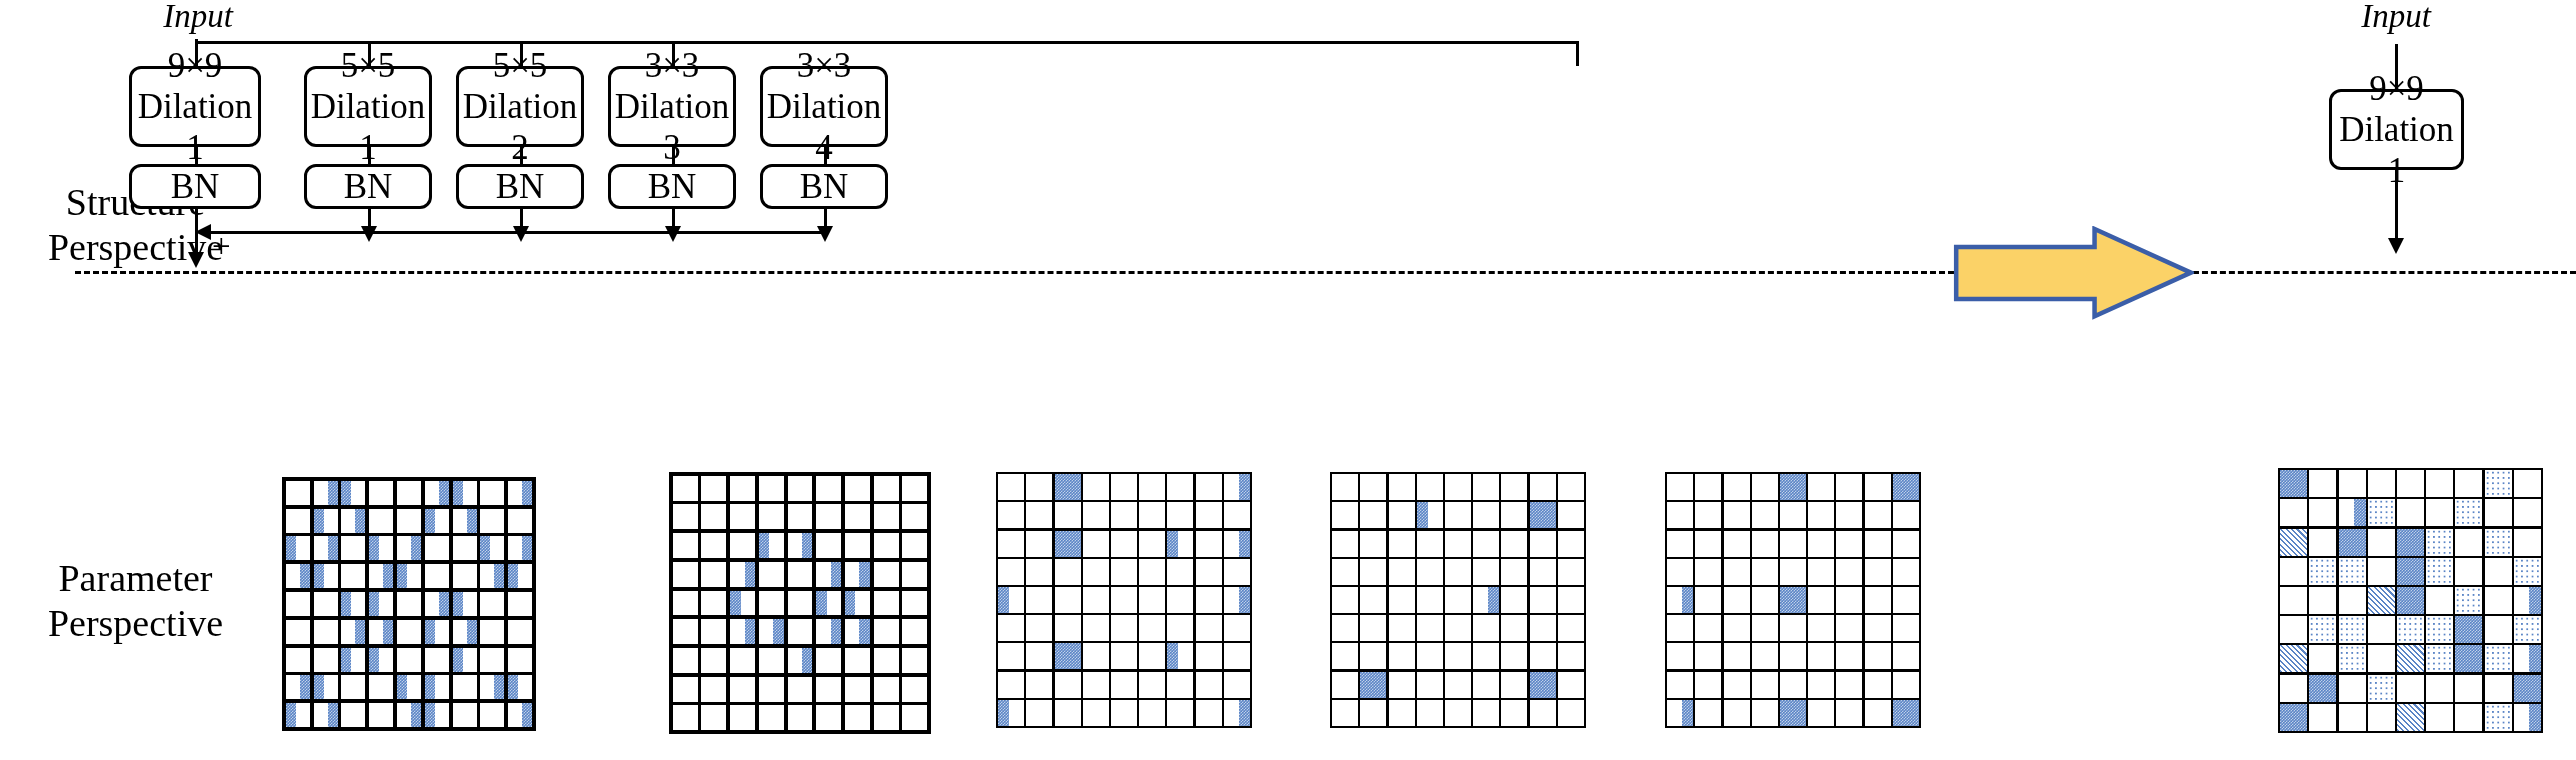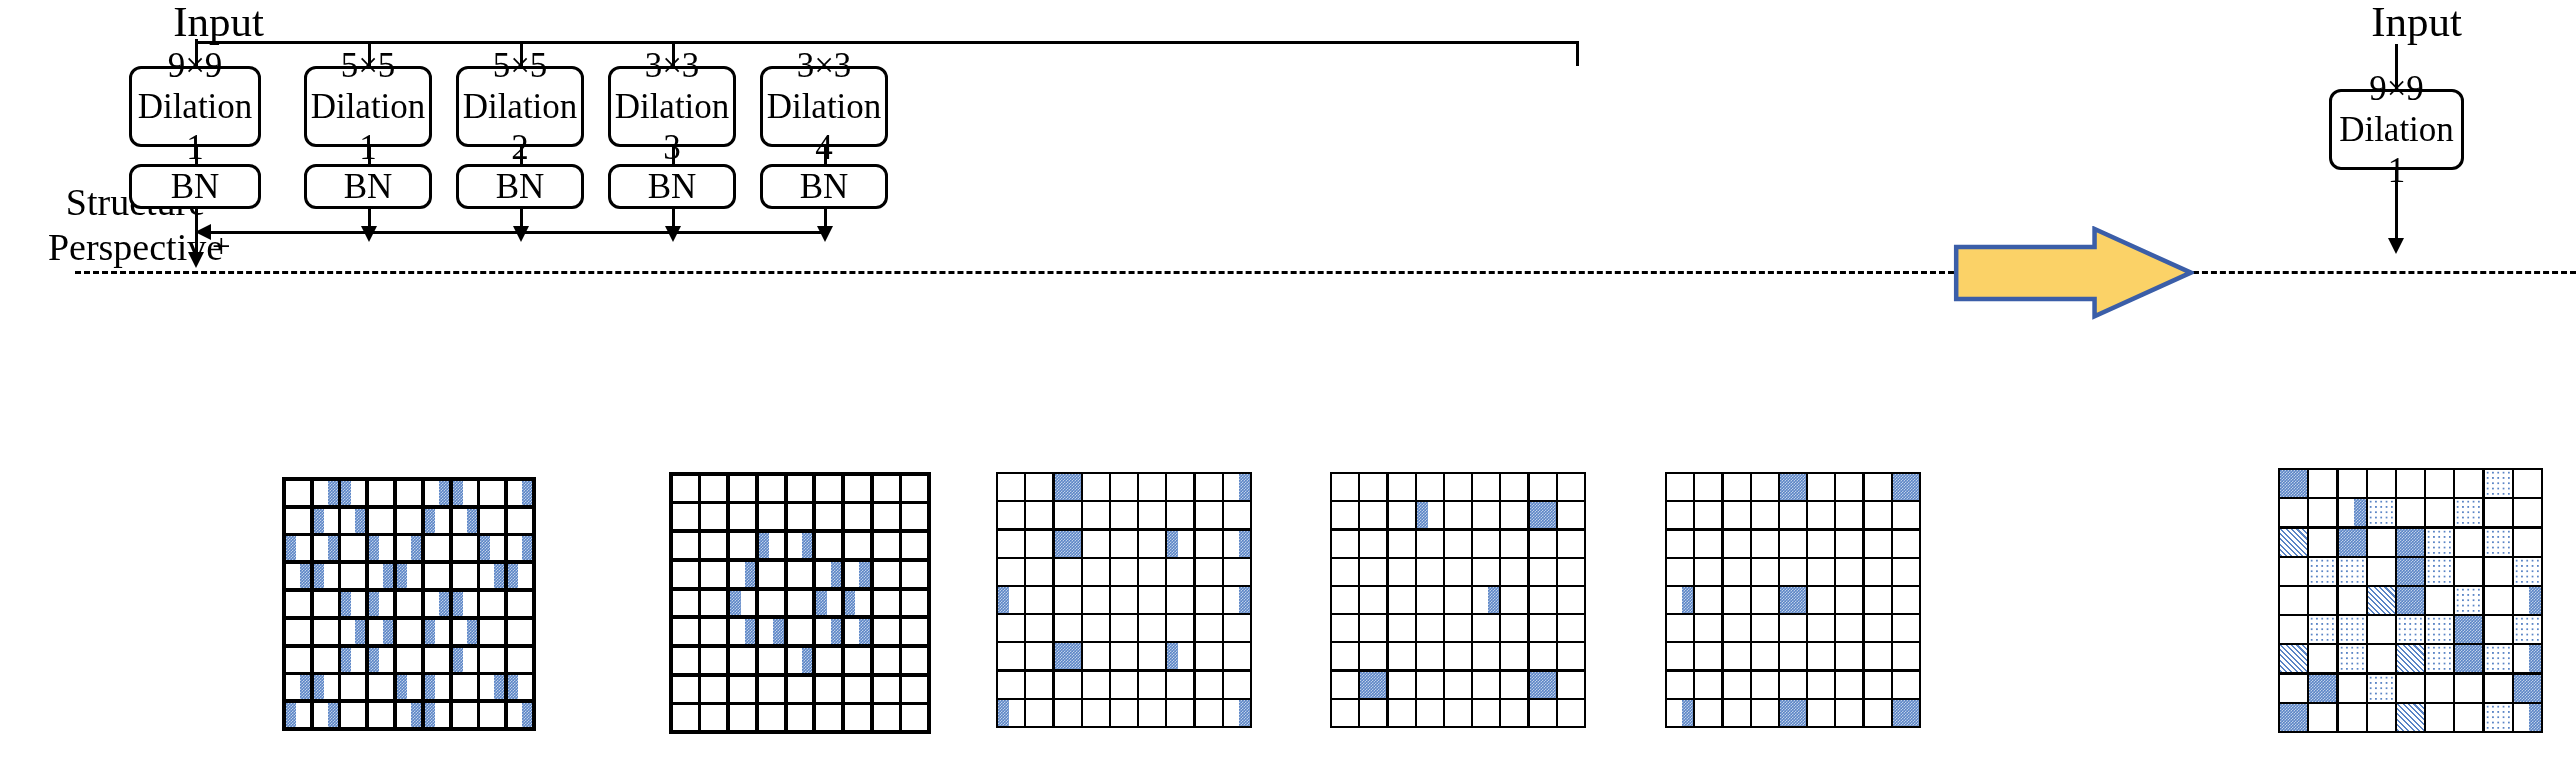--- a/index.html
+++ b/index.html
@@ -28,22 +28,23 @@
 
   
   .side-label {
     font-size: 38px;
     text-align: center;
     line-height: 1.18;
   }
 
   
   .input-cap {
-    font-size: 43px;
-    text-align: right;
+    font-size: 33px;
+    text-align: center;
+    font-style: italic;
   }
 
   
   .nodebox {
     position: absolute;
     box-sizing: border-box;
     border: 3px solid #000;
     border-radius: 12px;
     background: #fff;
     display: flex;
@@ -150,20 +151,24 @@
   <div class="vline" style="left:368px; top:41px; height:25px;"></div>
   <div class="vline" style="left:520px; top:41px; height:25px;"></div>
   <div class="vline" style="left:672px; top:41px; height:25px;"></div>
   <div class="vline" style="left:1576px; top:41px; height:25px;"></div>
 
   <div class="txt side-label" style="left:0px; top:180px; width:271px;">
     <span>Structure</span><br>
     <span>Perspective</span>
   </div>
 
+  <div class="txt side-label" style="left:0px; top:556px; width:271px;">
+    <span>Parameter</span><br>
+    <span>Perspective</span>
+  </div>
 
   <div class="nodebox" style="left:129px; top:66px; width:132px; height:81px;">
     <span class="l1">9×9</span>
     <span class="l2">Dilation 1</span>
   </div>
   <div class="nodebox" style="left:304px; top:66px; width:128px; height:81px;">
     <span class="l1">5×5</span>
     <span class="l2">Dilation 1</span>
   </div>
   <div class="nodebox" style="left:456px; top:66px; width:128px; height:81px;">

